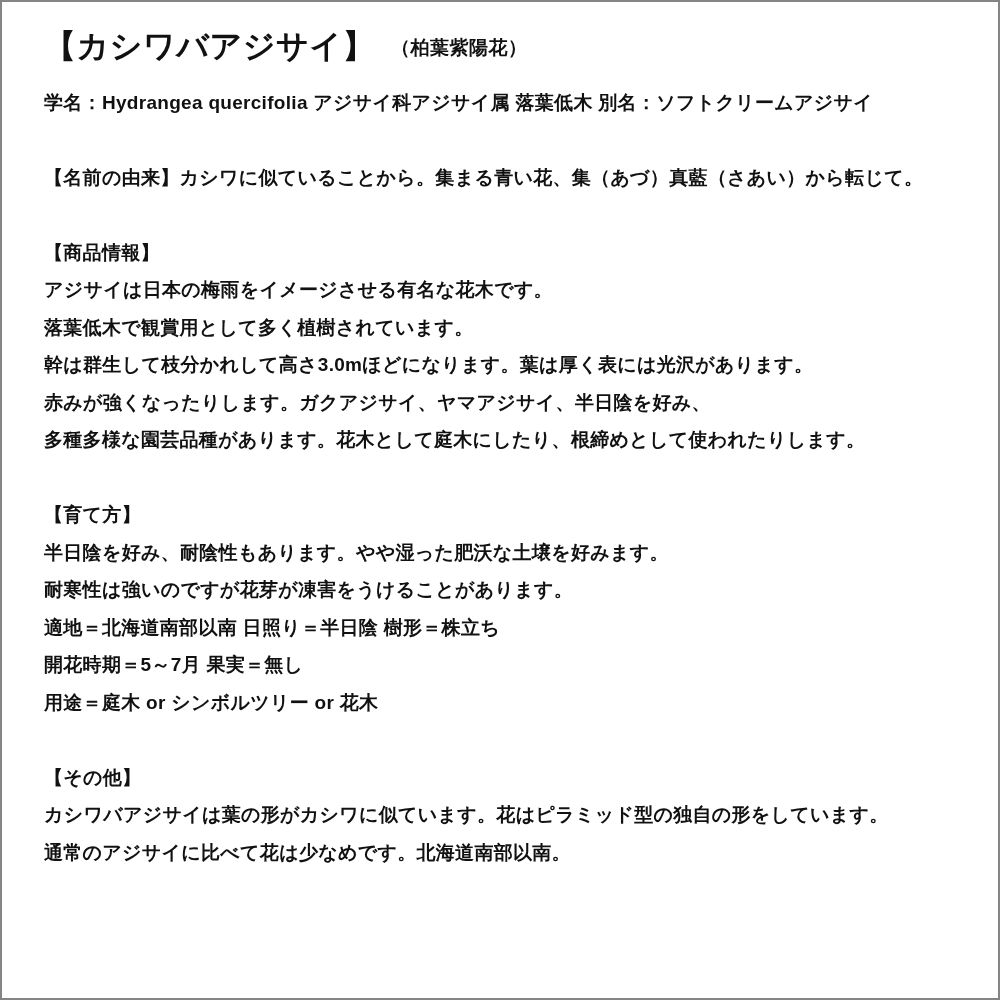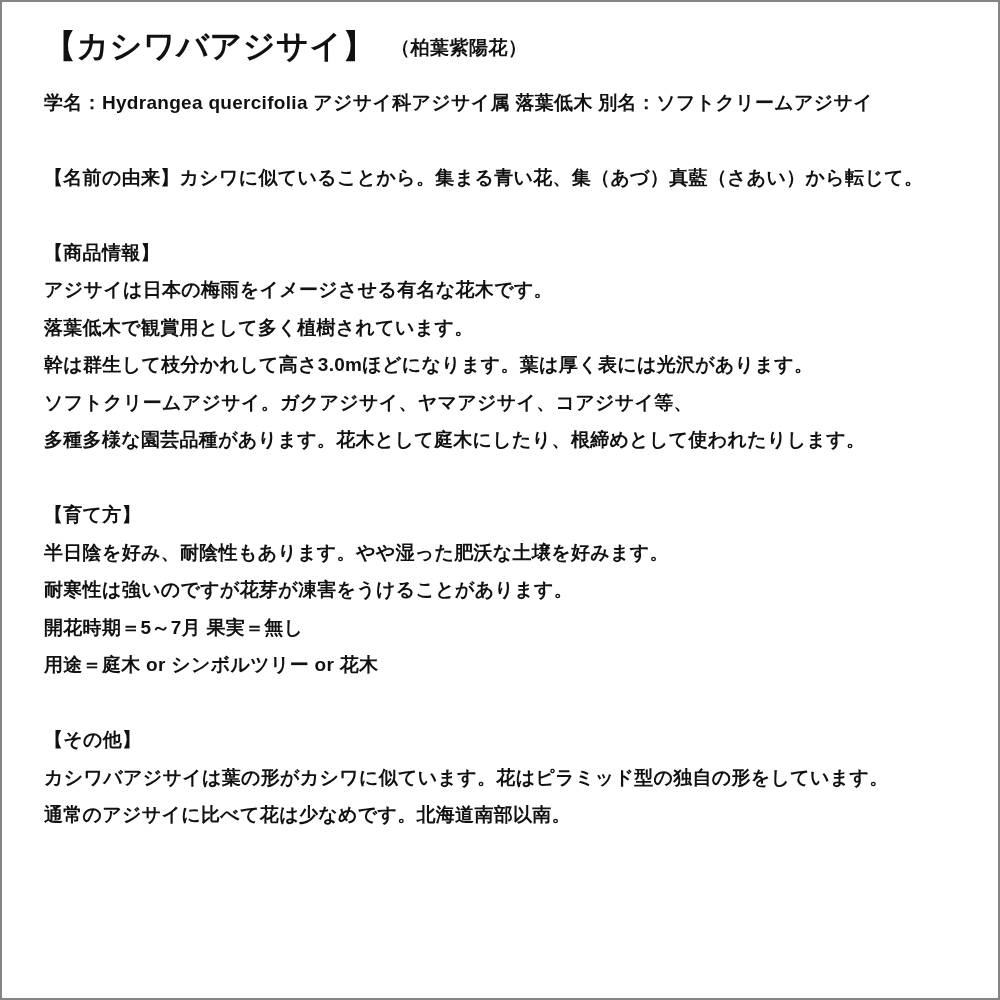--- a/index.html
+++ b/index.html
@@ -64,28 +64,29 @@
 
   <div class="line gakumei">学名：Hydrangea quercifolia アジサイ科アジサイ属 落葉低木 別名：ソフトクリームアジサイ</div>
 
   <div class="line section-gap">【名前の由来】カシワに似ていることから。集まる青い花、集（あづ）真藍（さあい）から転じて。</div>
 
   <section>
     <div class="line section-gap">【商品情報】</div>
     <div class="line">アジサイは日本の梅雨をイメージさせる有名な花木です。</div>
     <div class="line">落葉低木で観賞用として多く植樹されています。</div>
     <div class="line">幹は群生して枝分かれして高さ3.0mほどになります。葉は厚く表には光沢があります。</div>
-    <div class="line">ソフトクリームアジサイ。ガクアジサイ、ヤマアジサイ、コアジサイ等、</div>
+    <div class="line">赤みが強くなったりします。ガクアジサイ、ヤマアジサイ、半日陰を好み、</div>
     <div class="line">多種多様な園芸品種があります。花木として庭木にしたり、根締めとして使われたりします。</div>
   </section>
 
   <section>
     <div class="line section-gap">【育て方】</div>
     <div class="line">半日陰を好み、耐陰性もあります。やや湿った肥沃な土壌を好みます。</div>
     <div class="line">耐寒性は強いのですが花芽が凍害をうけることがあります。</div>
+    <div class="line">適地＝北海道南部以南 日照り＝半日陰 樹形＝株立ち</div>
     <div class="line">開花時期＝5～7月 果実＝無し</div>
     <div class="line">用途＝庭木 or シンボルツリー or 花木</div>
   </section>
 
   <section>
     <div class="line section-gap">【その他】</div>
     <div class="line">カシワバアジサイは葉の形がカシワに似ています。花はピラミッド型の独自の形をしています。</div>
     <div class="line">通常のアジサイに比べて花は少なめです。北海道南部以南。</div>
   </section>
 

